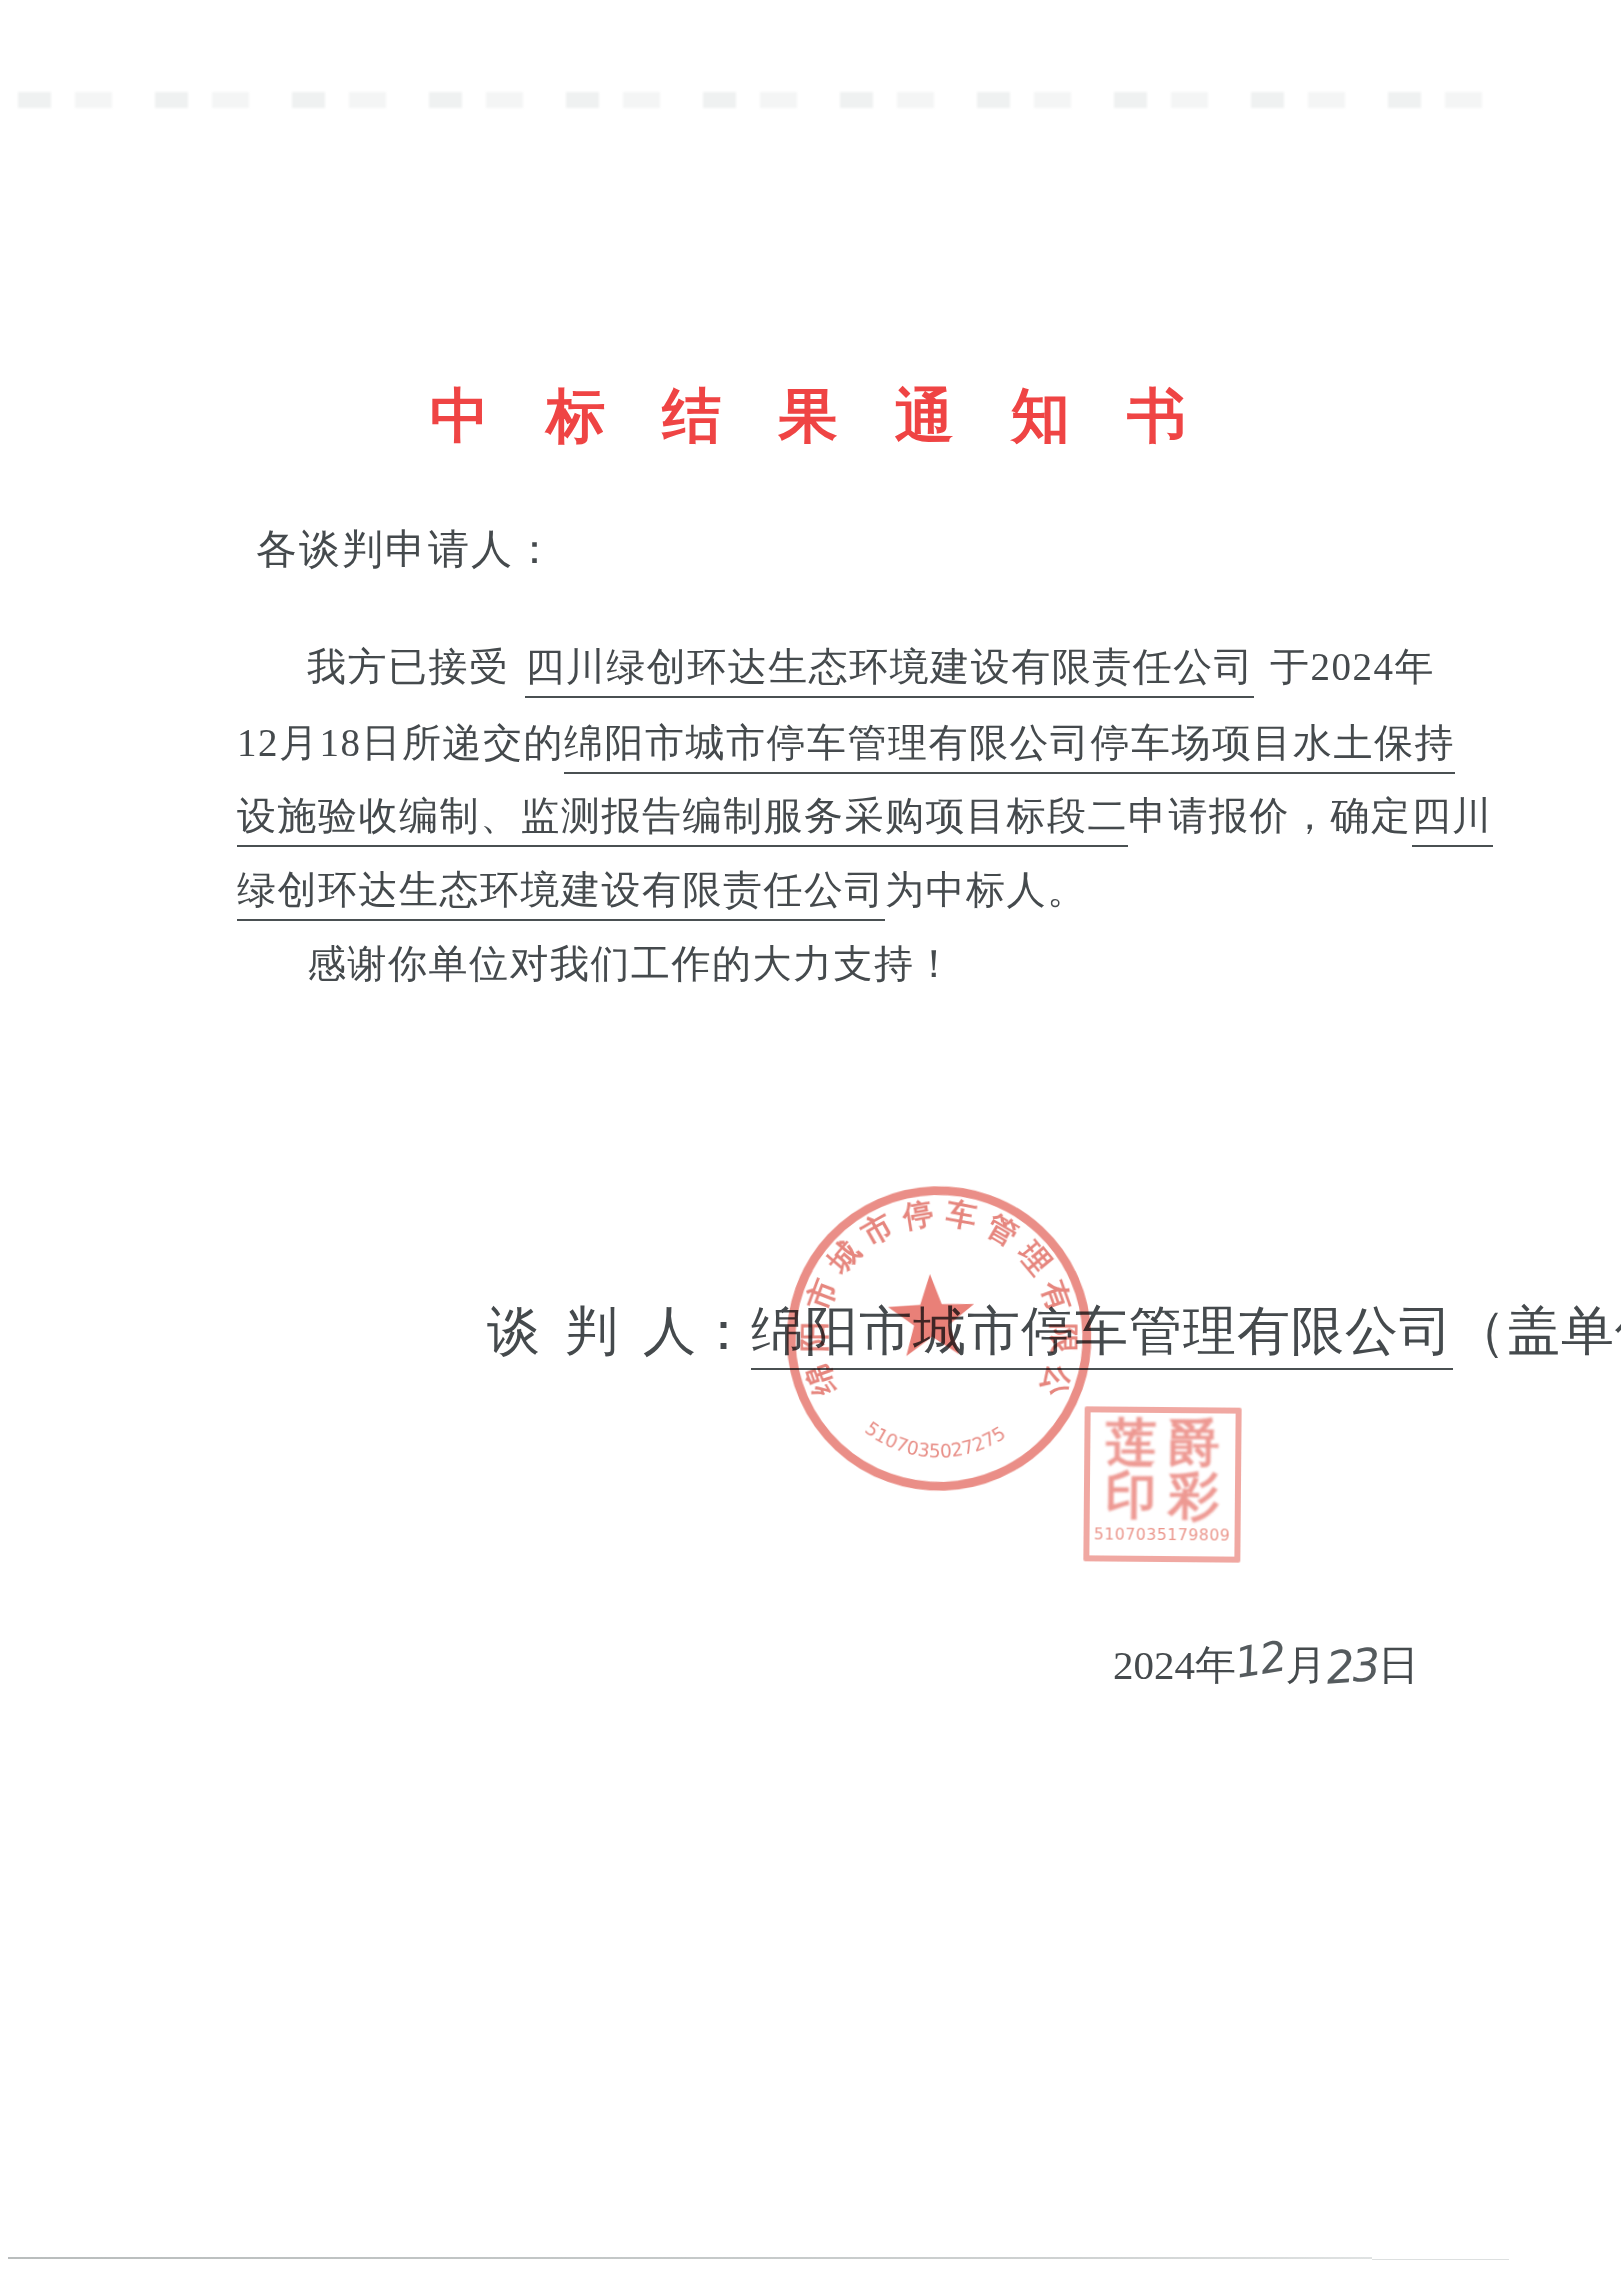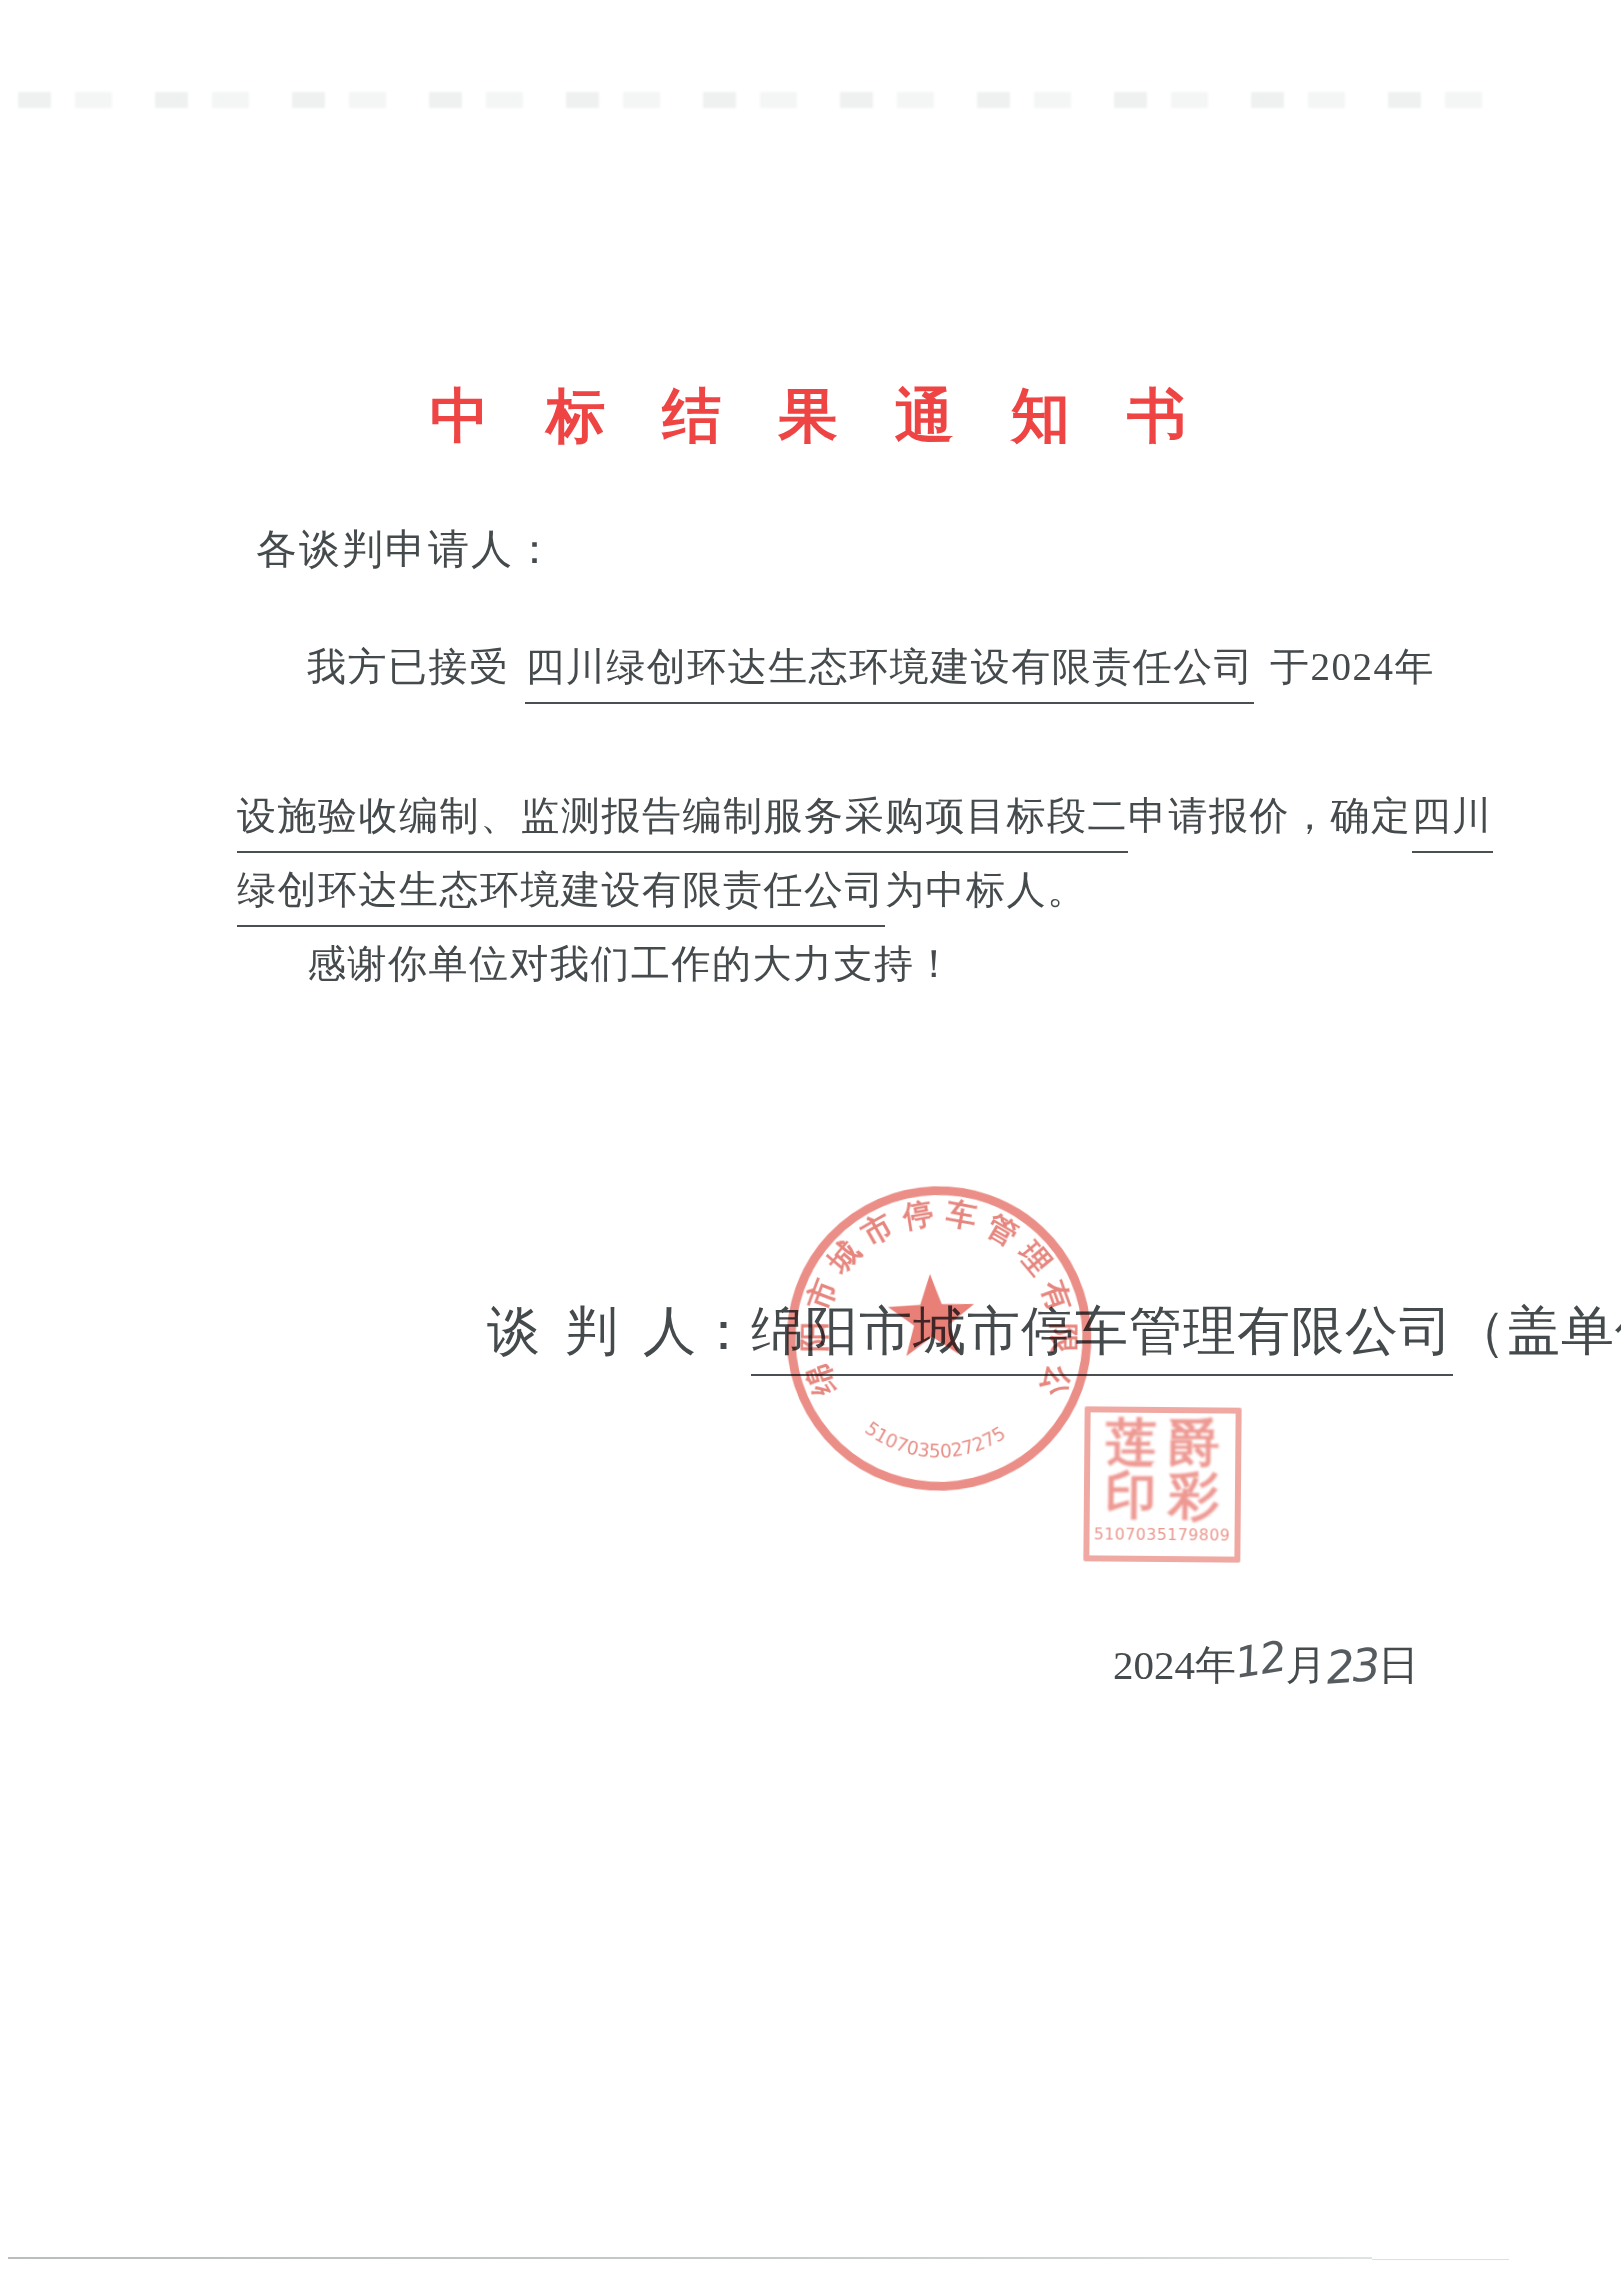--- a/index.html
+++ b/index.html
@@ -33,21 +33,21 @@
     font-weight:700;font-size:59px;color:#ef4444;
     letter-spacing:4.9px;word-spacing:31px;
   }
   .salutation{position:absolute;left:225px;top:522px;font-size:41px;letter-spacing:2px;margin-left:31px;}
   .bline{position:absolute;font-size:39px;letter-spacing:1.5px;white-space:nowrap;}
   .l1{left:307px;top:640px;}
   .l2{left:237px;top:716px;}
   .l3{left:237px;top:789px;}
   .l4{left:237px;top:863px;}
   .l5{left:307px;top:937px;}
-  .u{border-bottom:2px solid #4a5052;padding-bottom:14px;}
+  .u{border-bottom:2px solid #4a5052;padding-bottom:8px;}
   .gap{display:inline-block;width:15.7px;}
   .sig-line{position:absolute;left:487px;top:1296px;font-size:53px;letter-spacing:1px;white-space:nowrap;word-spacing:9.8px;}
   .sig-line .u{word-spacing:0;}
   .legal-line{position:absolute;left:681px;top:1476px;font-size:40px;letter-spacing:1px;white-space:nowrap;}
   .blank{display:inline-block;width:257px;height:39px;border-bottom:2.9px solid #4a5052;vertical-align:bottom;margin:0 5.9px 0 13.7px;}
   .date-line{position:absolute;left:1113px;top:1637px;font-size:41px;white-space:nowrap;}
   .hand{display:inline-block;font-family:"DejaVu Sans",sans-serif;font-style:italic;color:#555b5e;}
   .hand.m{font-size:42px;transform:rotate(-9deg) translateY(-4.9px);letter-spacing:-2px;}
   .hand.d{font-size:45px;transform:rotate(-4deg) translateY(2.9px);letter-spacing:-2.9px;}
   
@@ -81,20 +81,21 @@
 <div class="page">
 
   <div class="ghost-band"></div>
 
   <div class="doc-title">中 标 结 果 通 知 书</div>
 
   <div class="salutation">各谈判申请人：</div>
 
   <div class="bline l1"><span>我方已接受</span><span class="gap"></span><span class="u">四川绿创环达生态环境建设有限责任公司</span><span class="gap"></span><span>于2024年</span></div>
 
+  <div class="bline l2"><span>12月18日所递交的</span><span class="u">绵阳市城市停车管理有限公司停车场项目水土保持</span></div>
 
   <div class="bline l3"><span class="u">设施验收编制、监测报告编制服务采购项目标段二</span><span>申请报价，确定</span><span class="u">四川</span></div>
 
   <div class="bline l5">感谢你单位对我们工作的大力支持！</div>
 
   <div class="bline l4"><span class="u">绿创环达生态环境建设有限责任公司</span><span>为中标人。</span></div>
 
   <div class="sig-line"><span>谈 判 人：</span><span class="u">绵阳市城市停车管理有限公司</span><span>（盖单位章）</span></div>
 
 

